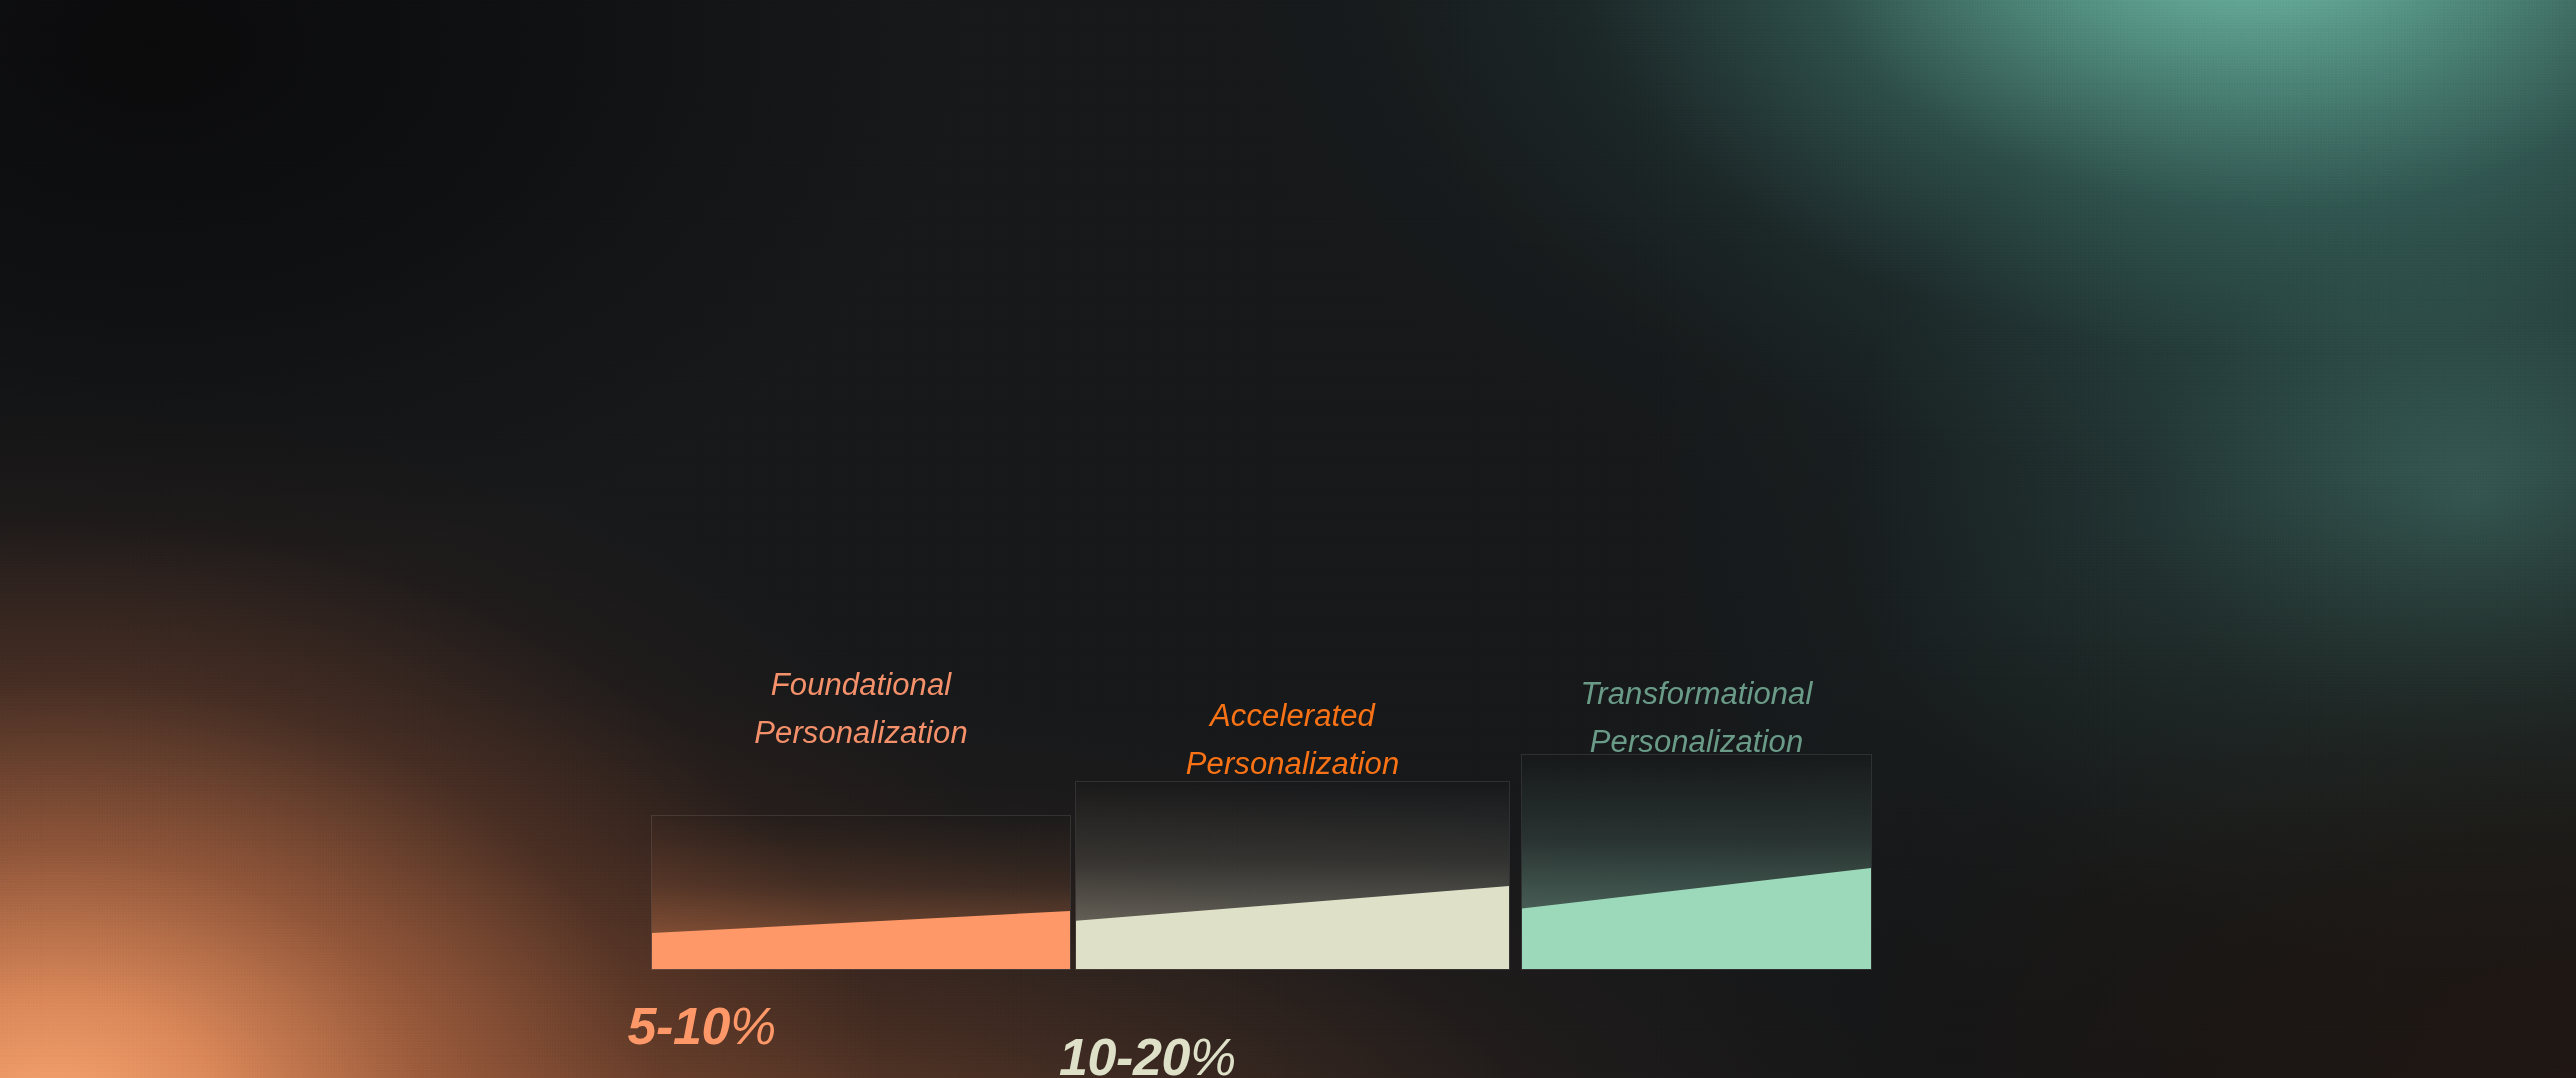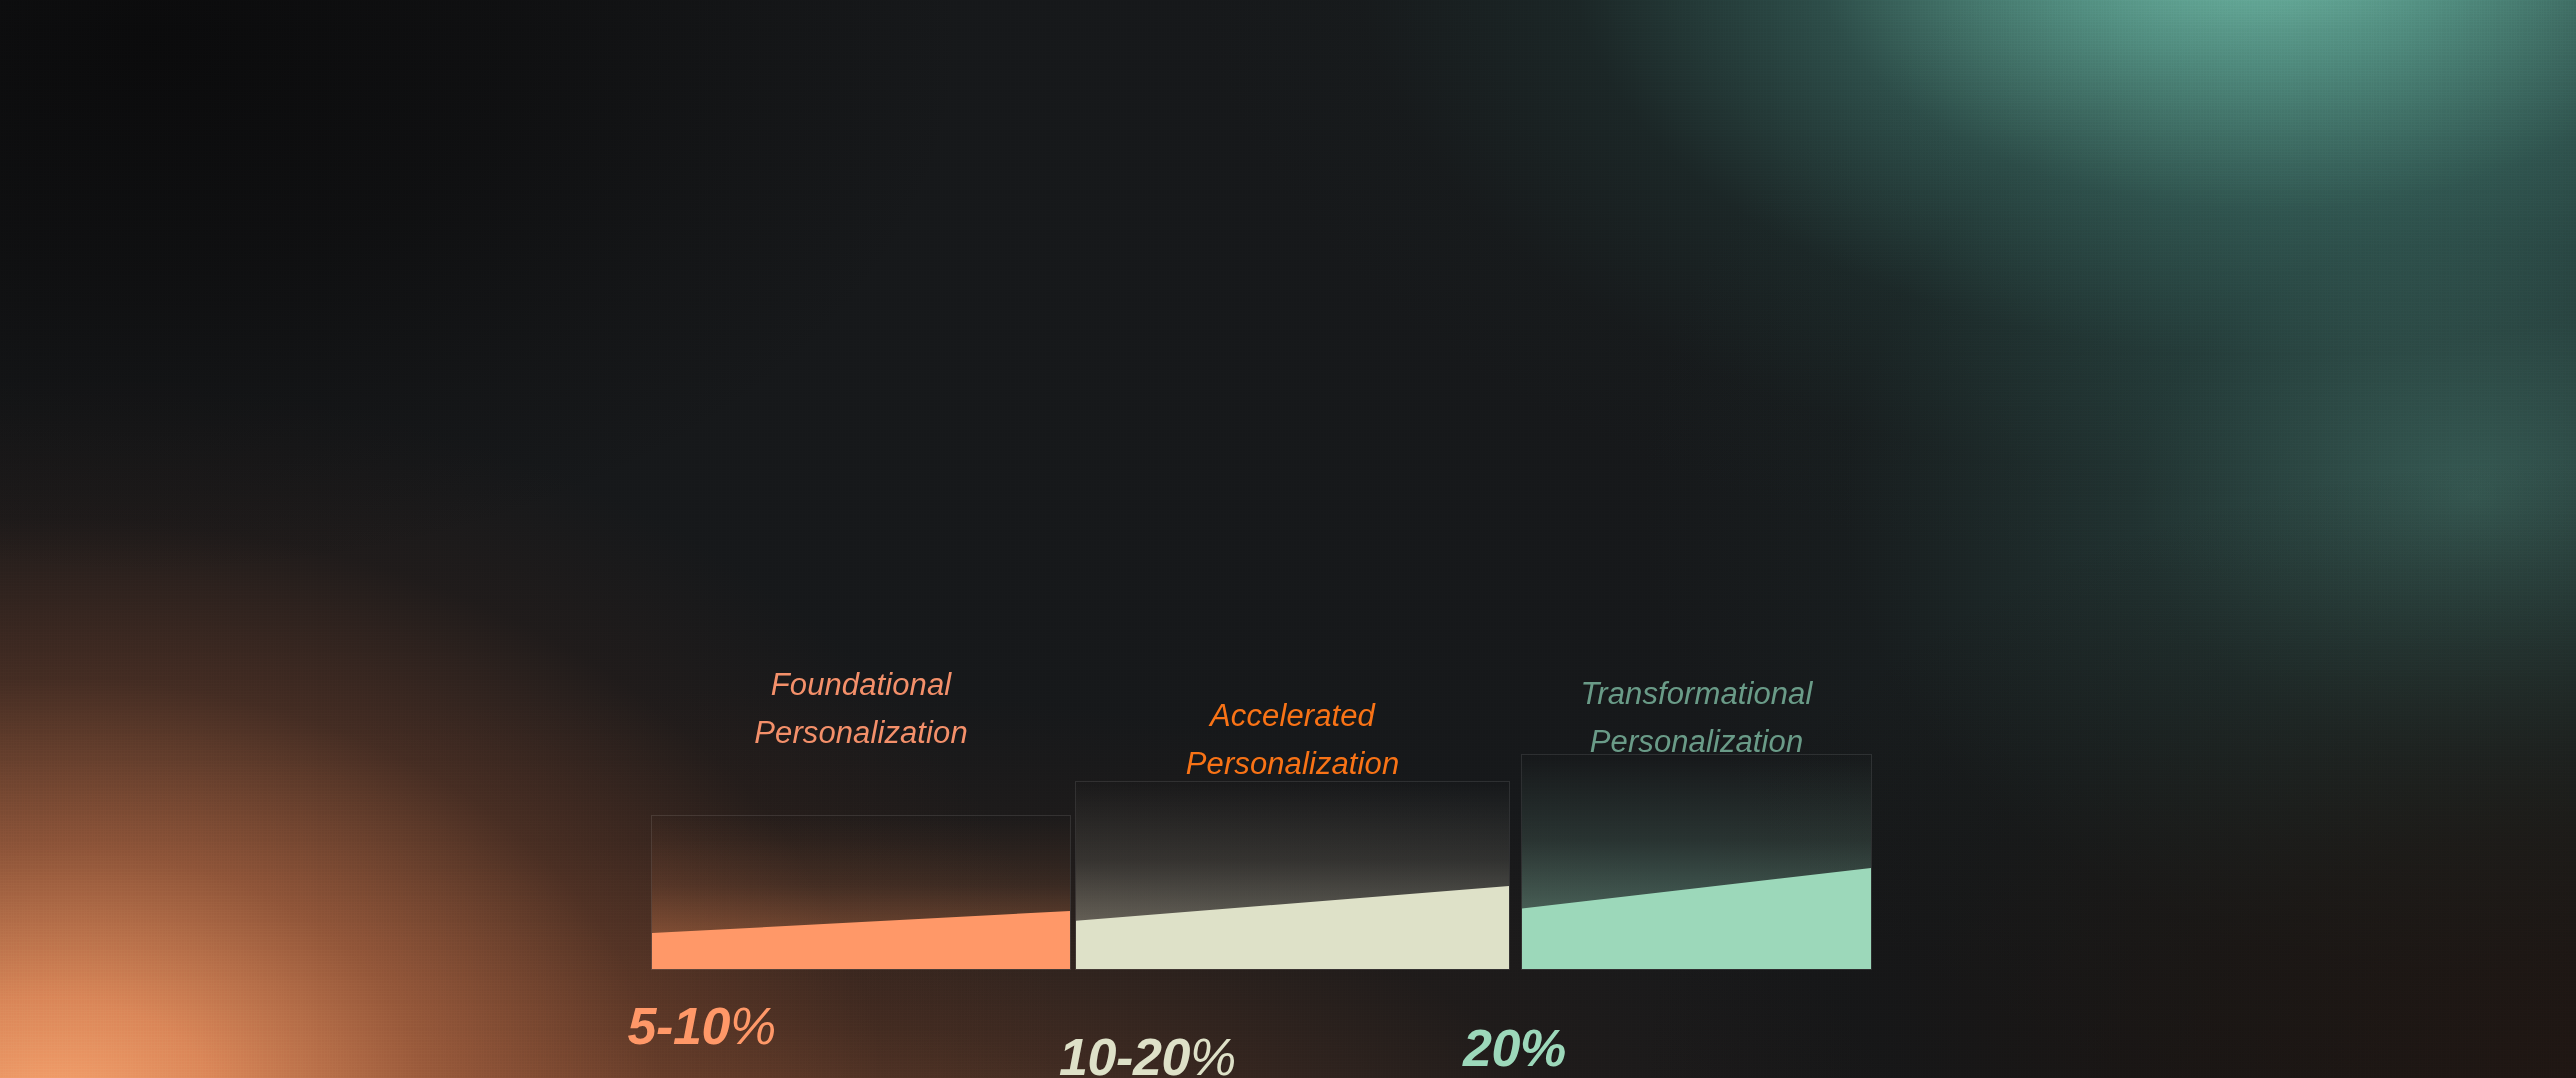--- a/index.html
+++ b/index.html
@@ -258,18 +258,17 @@
       <div class="card-value"><span>10-20</span><span class="pct">%</span></div>
     </div>
 
     <div class="card" id="card-3">
       <div class="card-title">Transformational
 Personalization</div>
       <div class="bar">
         <div class="haze"></div>
         <div class="wedge"></div>
       </div>
-      <div class="card-value all-bold"><span>20</span><span class="pct">%</span></div>
     </div>
 
   </div>
 </div>
 
 
 </body></html>

